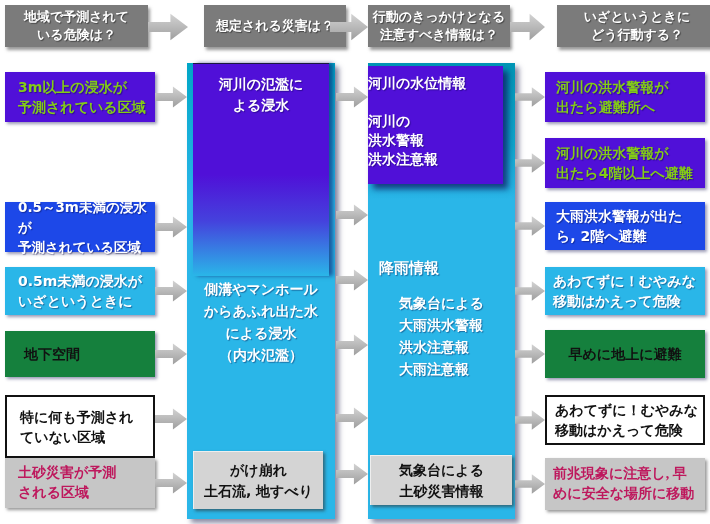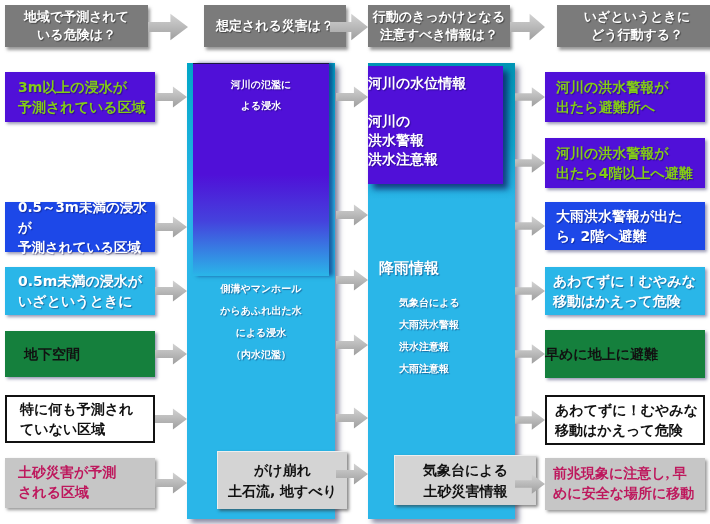--- a/index.html
+++ b/index.html
@@ -2,21 +2,21 @@
 <html><head>
 <meta charset="utf-8">
 <style>
   html,body{margin:0;padding:0;background:#fff;}
   .stage{position:relative;width:710px;height:524px;background:#fff;overflow:hidden;
          font-family:"DejaVu Sans","Liberation Sans",sans-serif;}
   .box{position:absolute;display:flex;align-items:center;box-sizing:border-box;
        font-weight:bold;font-size:14px;line-height:20px;}
   .txt{white-space:pre-line;display:block;width:100%;}
   .pad{padding-left:13px;padding-right:4px;}
-  .center{justify-content:center;text-align:left;}
+  .center{justify-content:center;text-align:center;}
   .v-header{background:#7b7b7b;color:#fff;font-size:13px;line-height:18px;
             justify-content:center;text-align:center;
             box-shadow:2px 3px 3px rgba(70,70,70,.55);
             text-shadow:1px 1px 1px rgba(0,0,0,.45);}
   .v-purple{background:#5010d8;color:#84cc16;}
   .v-blue{background:#1d48e8;color:#fff;}
   .v-cyan{background:#2ab6e8;color:#fff;}
   .v-peach{background:#15803d;color:#111;}
   .v-white{background:#fff;color:#111;border:2px solid #111;}
   .v-gray{background:#c6c6c6;color:#be185d;box-shadow:2px 2px 3px rgba(80,80,80,.6);font-family:Liberation Serif, serif;}
@@ -31,26 +31,26 @@
   #col2-purple{position:absolute;left:6px;top:0;width:136px;height:212px;
                border-top:1px solid #1a1a40;
                background:linear-gradient(180deg,#5010d8 0%,#5010d8 52%,rgba(80,16,216,.7) 74%,rgba(80,16,216,0) 100%);
                box-shadow:4px 0 4px rgba(16,16,100,.55);}
   #col3-base{left:368px;top:63px;width:147px;height:456px;
              background:linear-gradient(180deg,#0095b5 0%,#10a5cb 18%,#2ab6e8 30%,#2ab6e8 100%);}
   #col3-purple{position:absolute;left:0;top:3px;width:135px;height:118px;background:#5010d8;
                color:#fff;font-weight:bold;font-size:14px;line-height:19px;text-align:left;
                padding-top:8px;box-sizing:border-box;box-shadow:5px 5px 6px rgba(14,14,90,.7);
                text-shadow:1px 1px 1px rgba(0,0,60,.4);}
-  .overlay-txt{position:absolute;color:#fff;font-weight:bold;font-size:10px;
+  .overlay-txt{position:absolute;color:#fff;font-weight:bold;font-size:14px;
                text-shadow:1px 1px 1px rgba(0,0,60,.4);white-space:pre-line;}
   .innergray{position:absolute;background:#d4d4d4;color:#111;font-weight:bold;font-size:14px;
              line-height:21px;display:flex;align-items:center;justify-content:center;
              text-align:center;border-top:1px solid #eee;border-left:1px solid #eee;
-             box-shadow:2px 2px 3px rgba(50,50,50,.6);box-sizing:border-box;margin-left:24px;}
+             box-shadow:2px 2px 3px rgba(50,50,50,.6);box-sizing:border-box;}
 </style>
 </head>
 <body>
 
 <div class="stage">
 
   <div class="box v-header" style="left:5px;top:5px;width:143px;height:42px;">
     <span class="txt">地域で予測されて
 いる危険は？</span>
   </div>
@@ -77,21 +77,21 @@
     <span class="txt">0.5～3m未満の浸水が
 予測されている区域</span>
   </div>
   <div class="box v-cyan sh pad" style="left:5px;top:267px;width:150px;height:48px;">
     <span class="txt">0.5m未満の浸水が
 いざというときに</span>
   </div>
   <div class="box v-peach sh" style="left:5px;top:331px;width:150px;height:46px;padding-left:19px;">
     <span class="txt">地下空間</span>
   </div>
-  <div class="box v-white pad" style="left:5px;top:395px;width:150px;height:48px;">
+  <div class="box v-white pad" style="left:5px;top:395px;width:150px;height:63px;">
     <span class="txt">特に何も予測され
 ていない区域</span>
   </div>
   <div class="box v-gray pad" style="left:5px;top:458px;width:150px;height:50px;">
     <span class="txt">土砂災害が予測
 される区域</span>
   </div>
 
   <div class="arrow" style="left:155px;top:85px;width:32px;height:24px;"></div>
   <div class="arrow" style="left:155px;top:215px;width:32px;height:24px;"></div>

